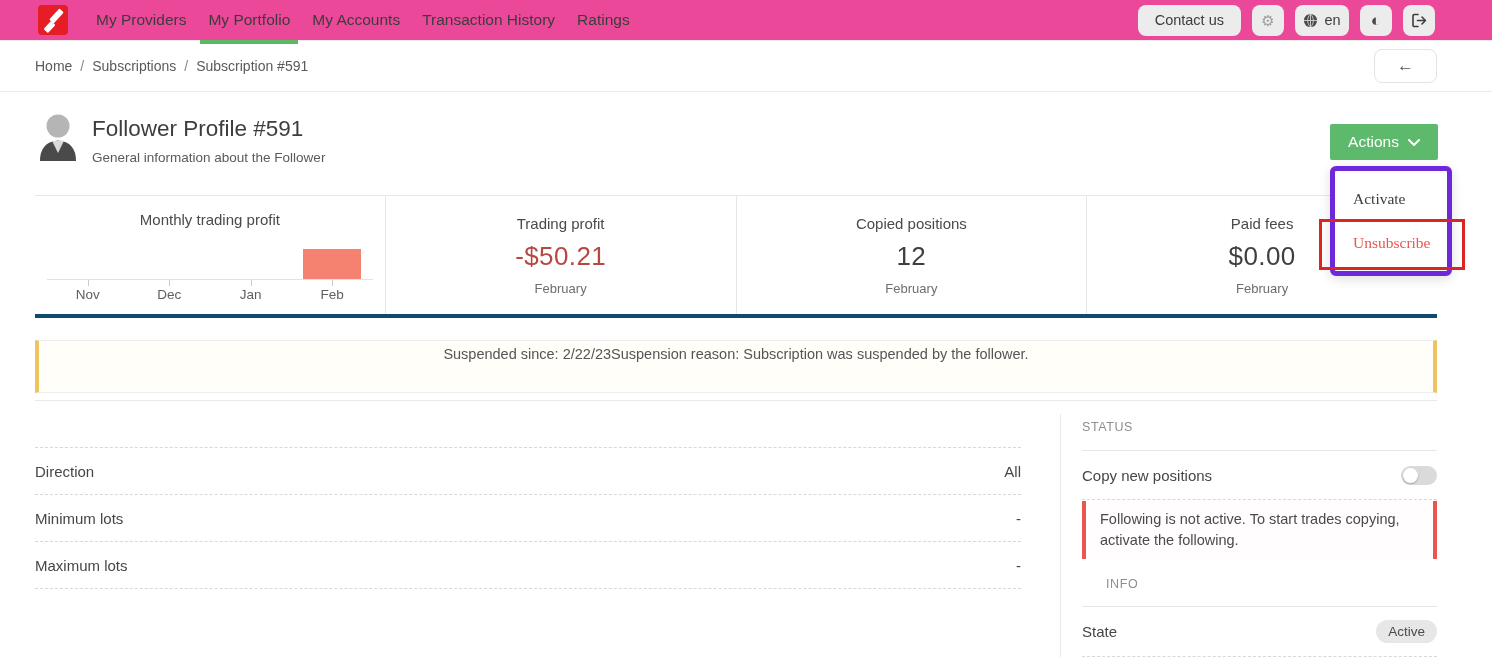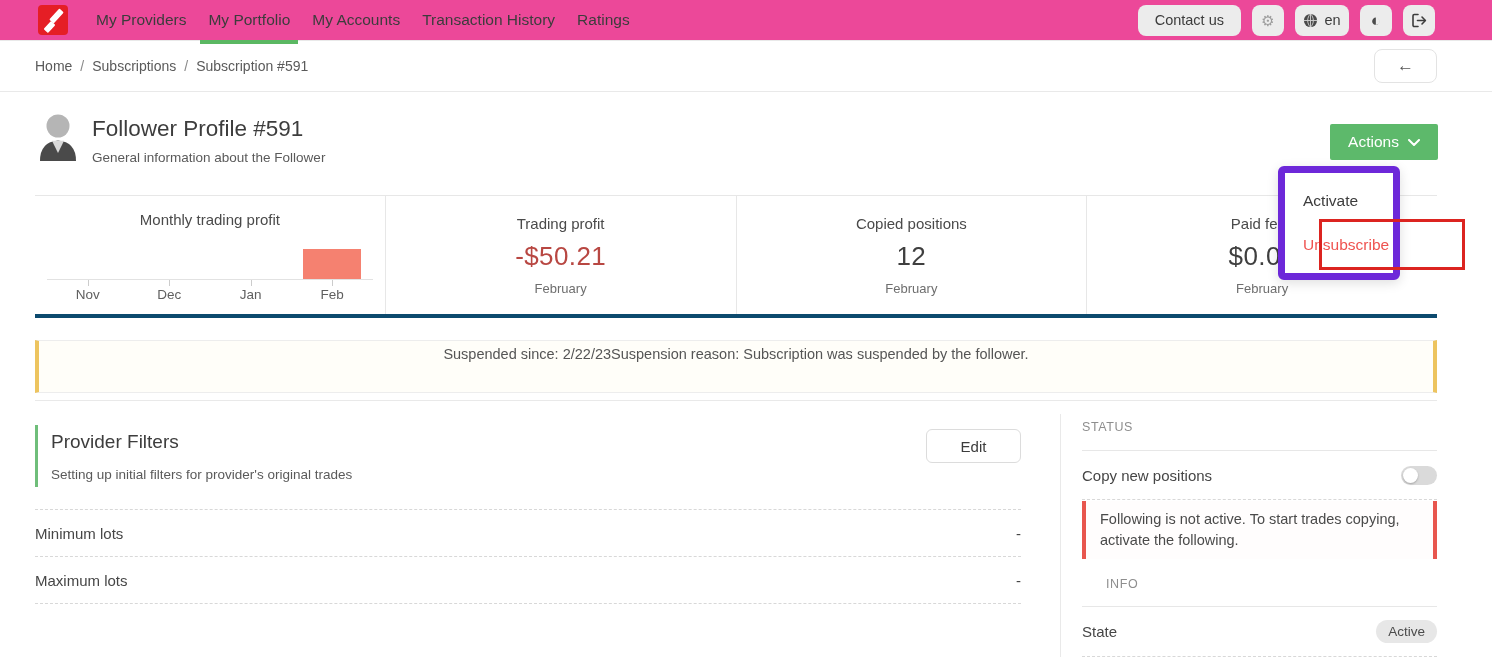--- a/index.html
+++ b/index.html
@@ -47,23 +47,23 @@
   
   .profile-header { position:absolute; top:92px; left:0; right:0; height:103px; }
   .avatar { position:absolute; left:37px; top:21px; }
   .ph-title { position:absolute; left:92px; top:24px; font-size:22.5px; color:#3d3d3d; }
   .ph-sub { position:absolute; left:92px; top:58px; font-size:13.5px; color:#5a5a5a; }
 
   .actions-btn { position:absolute; left:1330px; top:124px; width:108px; height:36px;
                  background:#5db96b; border:none; border-radius:2px; color:#fff; font-size:15.5px;
                  display:flex; align-items:center; justify-content:center; gap:9px; cursor:pointer;
                  font-family:inherit; z-index:40; }
-  .dropdown { position:absolute; left:1278px; top:166px; width:122px; background:#fff;
-              border:7px solid #6d28d9; border-radius:6px; box-shadow:0 3px 12px rgba(0,0,0,.13);
-              z-index:35; padding:6px 0; }
+  .dropdown { position:absolute; left:1330px; top:166px; width:122px; background:#fff;
+              border:5px solid #6d28d9; border-radius:6px; box-shadow:0 3px 12px rgba(0,0,0,.13);
+              z-index:35; padding:6px 0;font-family:Liberation Serif, serif; }
   .dd-item { padding:13px 18px; font-size:15.5px; color:#3c3c3c; cursor:pointer; }
   .dd-item.danger { color:#ef5350; }
   .annotation-box { position:absolute; left:1319px; top:219px; width:146px; height:51px;
                     border:3px solid #dc2420; z-index:45; pointer-events:none; }
 
   
   .stats { position:absolute; left:35px; top:195px; width:1402px; height:123px;
            border-top:1px solid #e7e7e7; border-bottom:4px solid #0c4a6e; display:flex; }
   .stat-cell { flex:1; display:flex; flex-direction:column; align-items:center;
                justify-content:center; gap:9px; }
@@ -238,26 +238,25 @@
 
 <div class="warning">
   <div>Suspended since: 2/22/23</div>
   <div>Suspension reason: Subscription was suspended by the follower.</div>
 </div>
 
 <div class="full-divider"></div>
 <div class="v-divider"></div>
 
 <div class="pf-block">
-  <div class="pf-head">
-    <div class="pf-title">Provider Filters</div>
-    <div class="pf-sub">Setting up initial filters for provider's original trades</div>
-    <button class="edit-btn">Edit</button>
-  </div>
   <div class="pf-rows">
+    <div class="pf-row">
+      <span>Direction</span>
+      <span>All</span>
+    </div>
     <div class="pf-row">
       <span>Minimum lots</span>
       <span>-</span>
     </div>
     <div class="pf-row">
       <span>Maximum lots</span>
       <span>-</span>
     </div>
   </div>
 </div>

